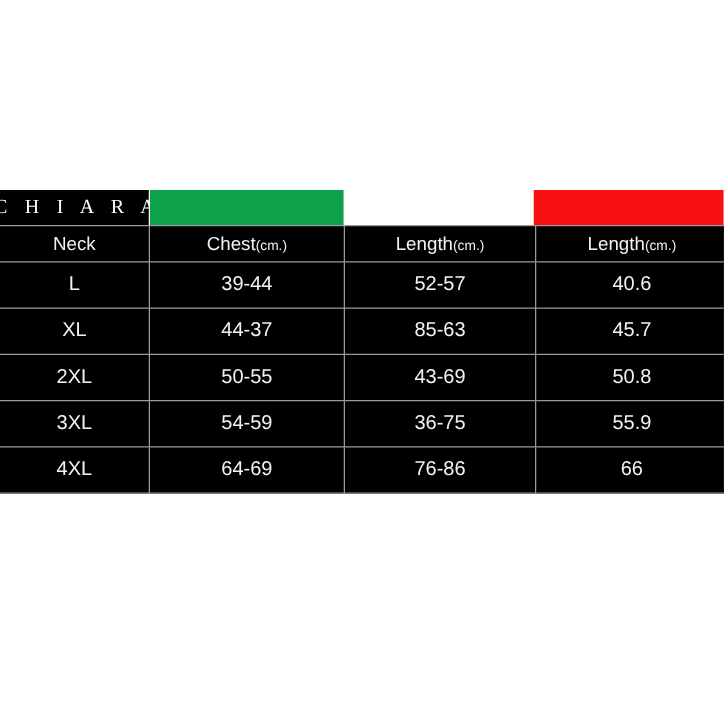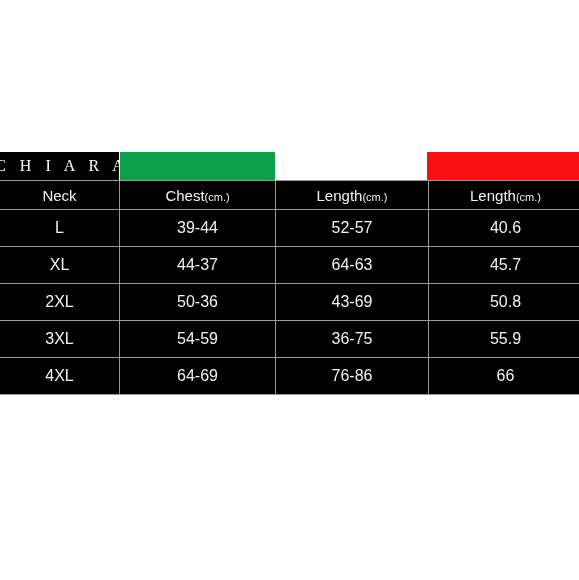--- a/index.html
+++ b/index.html
@@ -140,27 +140,27 @@
         <tr class="data-row">
           <td>L</td>
           <td>39-44</td>
           <td>52-57</td>
           <td>40.6</td>
         </tr>
 
         <tr class="data-row">
           <td>XL</td>
           <td>44-37</td>
-          <td>64-63</td>
+          <td>85-63</td>
           <td>45.7</td>
         </tr>
 
         <tr class="data-row">
           <td>2XL</td>
-          <td>50-36</td>
+          <td>50-55</td>
           <td>43-69</td>
           <td>50.8</td>
         </tr>
 
         <tr class="data-row">
           <td>3XL</td>
           <td>54-59</td>
           <td>36-75</td>
           <td>55.9</td>
         </tr>

